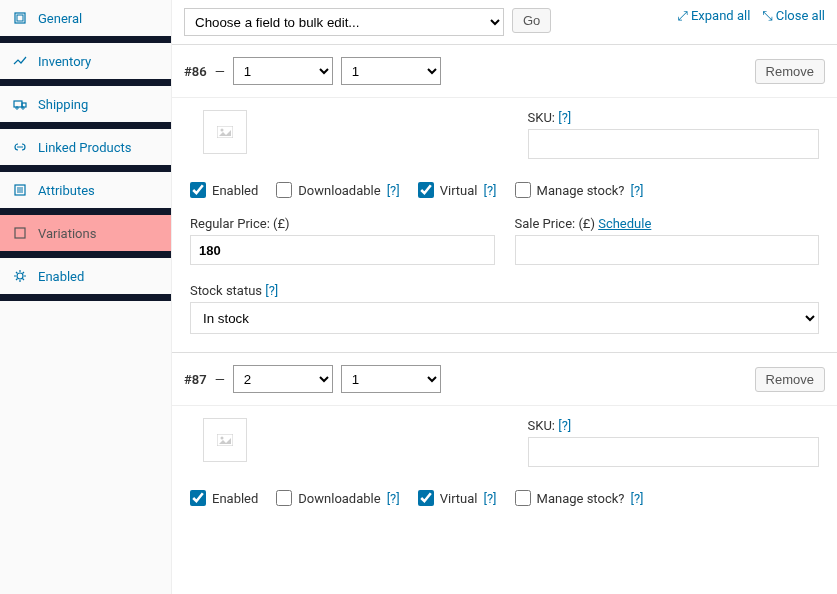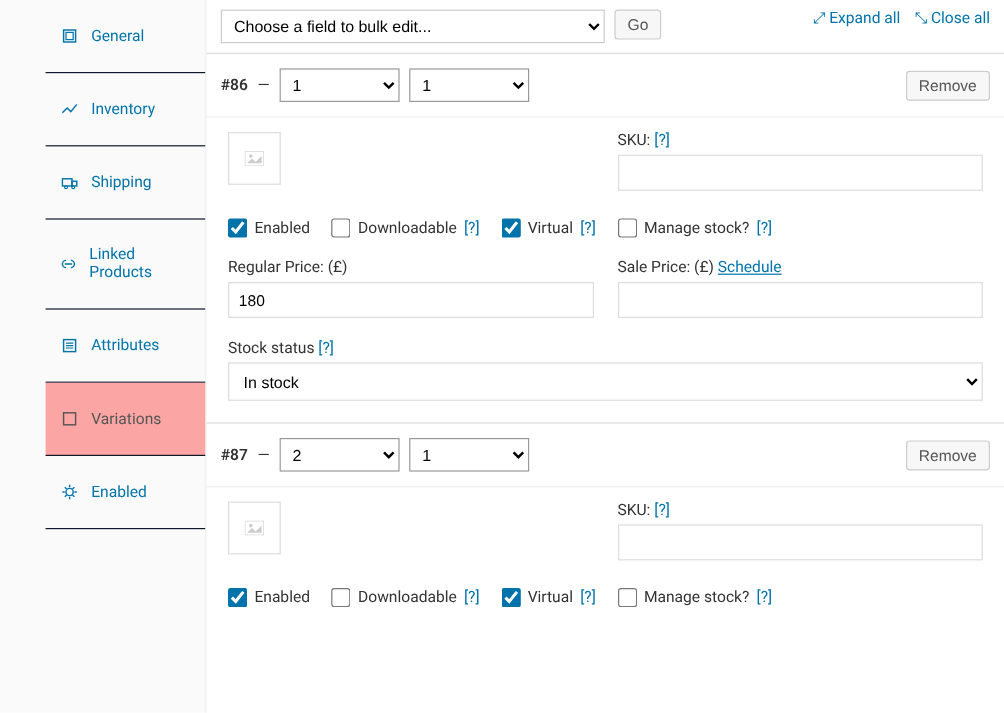--- a/index.html
+++ b/index.html
@@ -1,40 +1,40 @@
 <!DOCTYPE html>
 <html><head>
 <meta charset="utf-8">
 <style>
 * { box-sizing: border-box; margin: 0; padding: 0; }
 body { font-family: -apple-system, "Segoe UI", Roboto, sans-serif; font-size: 13px; color: #333; background: #fff; width: 837px; height: 594px; overflow: hidden; }
 .container { display: flex; width: 100%; height: 100%; }
 .sidebar { width: 172px; background: #fafafa; border-right: 1px solid #eee; }
-.sidebar-item { display: flex; align-items: center; padding: 22px 12px; color: #0073aa; border-bottom: 1px solid #0f172a; cursor: pointer; margin-left: 38px; }
+.sidebar-item { display: flex; align-items: center; padding: 10px 12px; color: #0073aa; border-bottom: 7px solid #0f172a; cursor: pointer; }
 .sidebar-item.active { background: #fca5a5; color: #555; }
 .sidebar-item .icon { width: 16px; height: 16px; margin-right: 10px; display: inline-flex; align-items: center; justify-content: center; }
 .main { flex: 1; padding: 0; overflow: hidden; }
 .toolbar { display: flex; align-items: flex-start; padding: 8px 12px; gap: 8px; }
 .toolbar select { width: 320px; height: 28px; padding: 3px 6px; border: 1px solid #ccc; background: #fff; }
 .toolbar-right { margin-left: auto; display: flex; gap: 12px; }
 .link { color: #0073aa; text-decoration: none; cursor: pointer; }
 .link-icon { color: #0073aa; margin-right: 3px; }
 .btn { padding: 4px 10px; background: #f7f7f7; border: 1px solid #ccc; border-radius: 3px; cursor: pointer; color: #555; font-size: 13px; }
 .variation { border-top: 1px solid #ddd; }
 .var-header { display: flex; align-items: center; padding: 12px; gap: 8px; }
 .var-id { font-weight: 600; }
 .var-header select { width: 100px; height: 28px; padding: 3px 6px; border: 1px solid #999; background: #fff; }
 .var-header .remove-wrap { margin-left: auto; }
 .var-body { padding: 12px 18px 18px 18px; border-top: 1px solid #eee; }
 .row { display: flex; gap: 20px; }
-.col { flex: 1; }
+.col { flex: 1; margin-left: 13px; }
 .thumb { width: 44px; height: 44px; border: 1px solid #ddd; display: flex; align-items: center; justify-content: center; color: #ccc; font-size: 11px; margin-bottom: 14px; }
 .label { display: inline; color: #333; margin-bottom: 4px; }
 .help { color: #0073aa; cursor: pointer; }
-input[type="text"] { width: 100%; height: 30px; padding: 4px 8px; border: 1px solid #ddd; font-size: 13px; margin-top: 4px; }
+input[type="text"] { width: 100%; height: 30px; padding: 4px 8px; border: 1px solid #ddd; font-size: 13px; margin-top: 4px; font-weight: bold; }
 .checks { display: flex; gap: 18px; align-items: center; margin-top: 14px; flex-wrap: wrap; }
 .check-item { display: flex; align-items: center; gap: 6px; }
 input[type="checkbox"] { width: 16px; height: 16px; accent-color: #0073aa; cursor: pointer; }
 .price-row { display: flex; gap: 20px; margin-top: 18px; }
 .price-col { flex: 1; }
 .stock-row { margin-top: 18px; }
 select.full { width: 100%; height: 32px; padding: 4px 8px; border: 1px solid #ddd; background: #fff; margin-top: 4px; }
 .schedule { color: #0073aa; text-decoration: underline; cursor: pointer; }
 svg { display: block; }
 </style>

